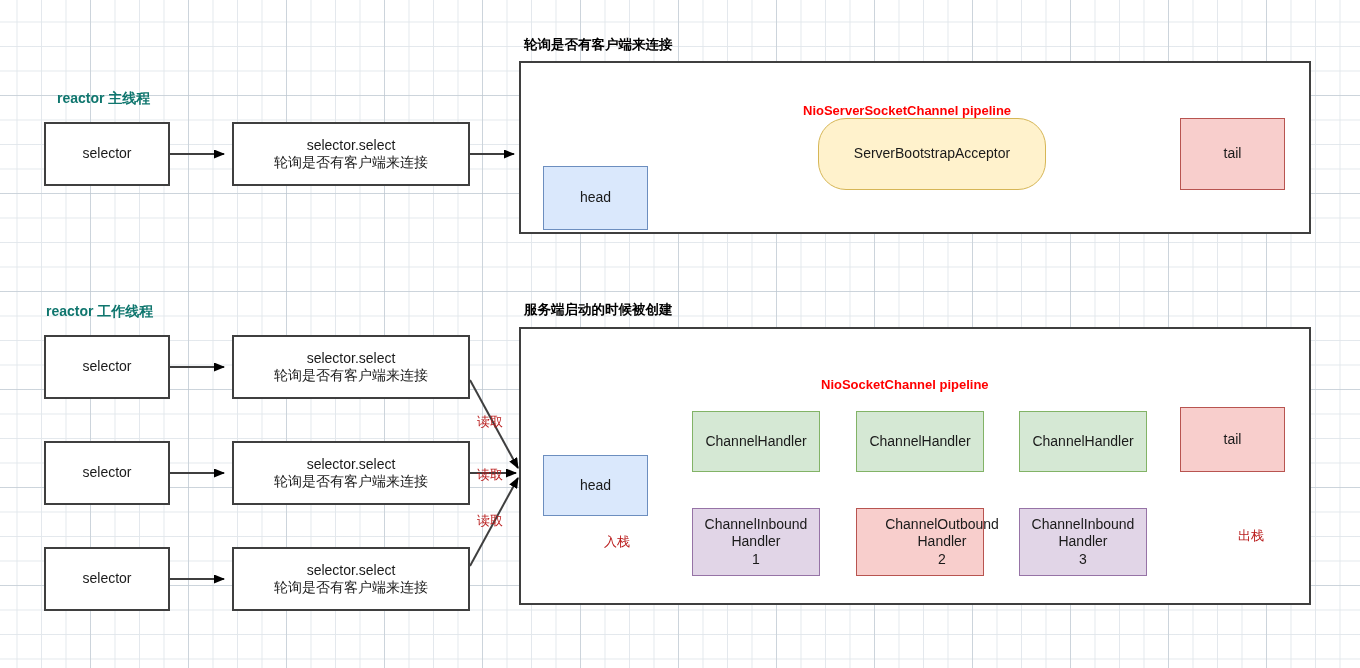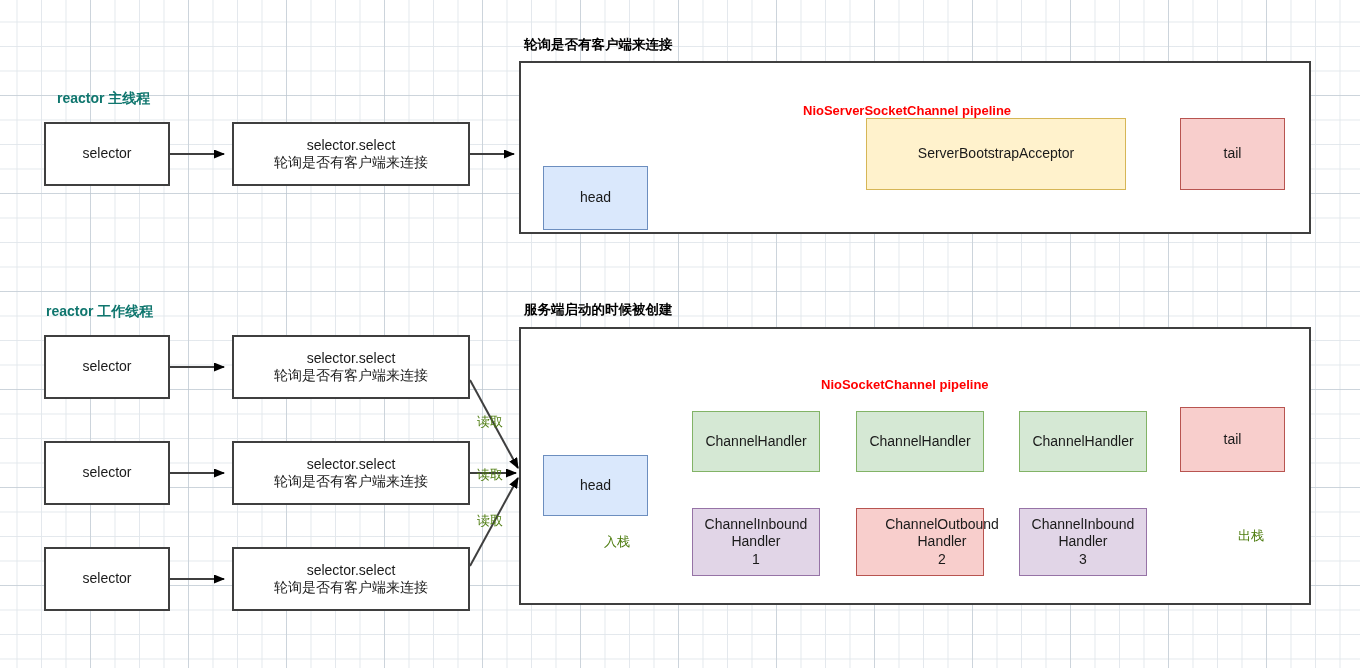--- a/index.html
+++ b/index.html
@@ -32,21 +32,21 @@
   }
   .plain{background:#ffffff;border:2px solid #3f3f3f;}
   .blue{background:#dae8fc;border:1px solid #6c8ebf;margin-top:44px;}
   .yellow{background:#fff2cc;border:1px solid #d6b656;}
   .red{background:#f8cecc;border:1px solid #b85450;}
   .green{background:#d5e8d4;border:1px solid #82b366;}
   .purple{background:#e1d5e7;border:1px solid #9673a6;}
   .panel{position:absolute;box-sizing:border-box;background:#ffffff;border:2px solid #3f3f3f;}
   .cap{position:absolute;font-size:13.5px;color:#000;font-weight:600;white-space:nowrap;}
   .hdr{position:absolute;font-size:14px;color:#0f766e;font-weight:bold;white-space:nowrap;}
-  .edgelbl{position:absolute;font-size:13px;color:#4d7c0f;white-space:nowrap;}
+  .edgelbl{position:absolute;font-size:13px;color:#b91c1c;white-space:nowrap;}
   .pipelbl{position:absolute;font-size:13px;color:#ff0000;font-weight:bold;
            white-space:nowrap;background:#ffffff;padding:0 3px;}
 </style>
 </head>
 <body>
 
 <div id="grid"></div>
 
 <div id="stage">
 
@@ -111,21 +111,21 @@
 轮询是否有客户端来连接</div>
 
   <div class="cap" style="left:524px;top:36px;">轮询是否有客户端来连接</div>
 
   <div class="panel" style="left:519px;top:61px;width:792px;height:173px;"></div>
 
   <div class="pipelbl" style="left:800px;top:103px;">NioServerSocketChannel pipeline</div>
 
   <div class="node blue" style="left:543px;top:122px;width:105px;height:64px;">head</div>
 
-  <div class="node yellow" style="left:866px;top:118px;width:260px;height:72px;">ServerBootstrapAcceptor</div>
+  <div class="node yellow" style="left:818px;top:118px;width:228px;height:72px;border-radius:28px;">ServerBootstrapAcceptor</div>
 
   <div class="node red" style="left:1180px;top:118px;width:105px;height:72px;">tail</div>
 
   <div class="hdr" style="left:46px;top:303px;">reactor 工作线程</div>
 
   <div class="node plain" style="left:44px;top:335px;width:126px;height:64px;">selector</div>
   <div class="node plain" style="left:232px;top:335px;width:238px;height:64px;">selector.select
 轮询是否有客户端来连接</div>
   <div class="edgelbl" style="left:477px;top:413px;">读取</div>
 

